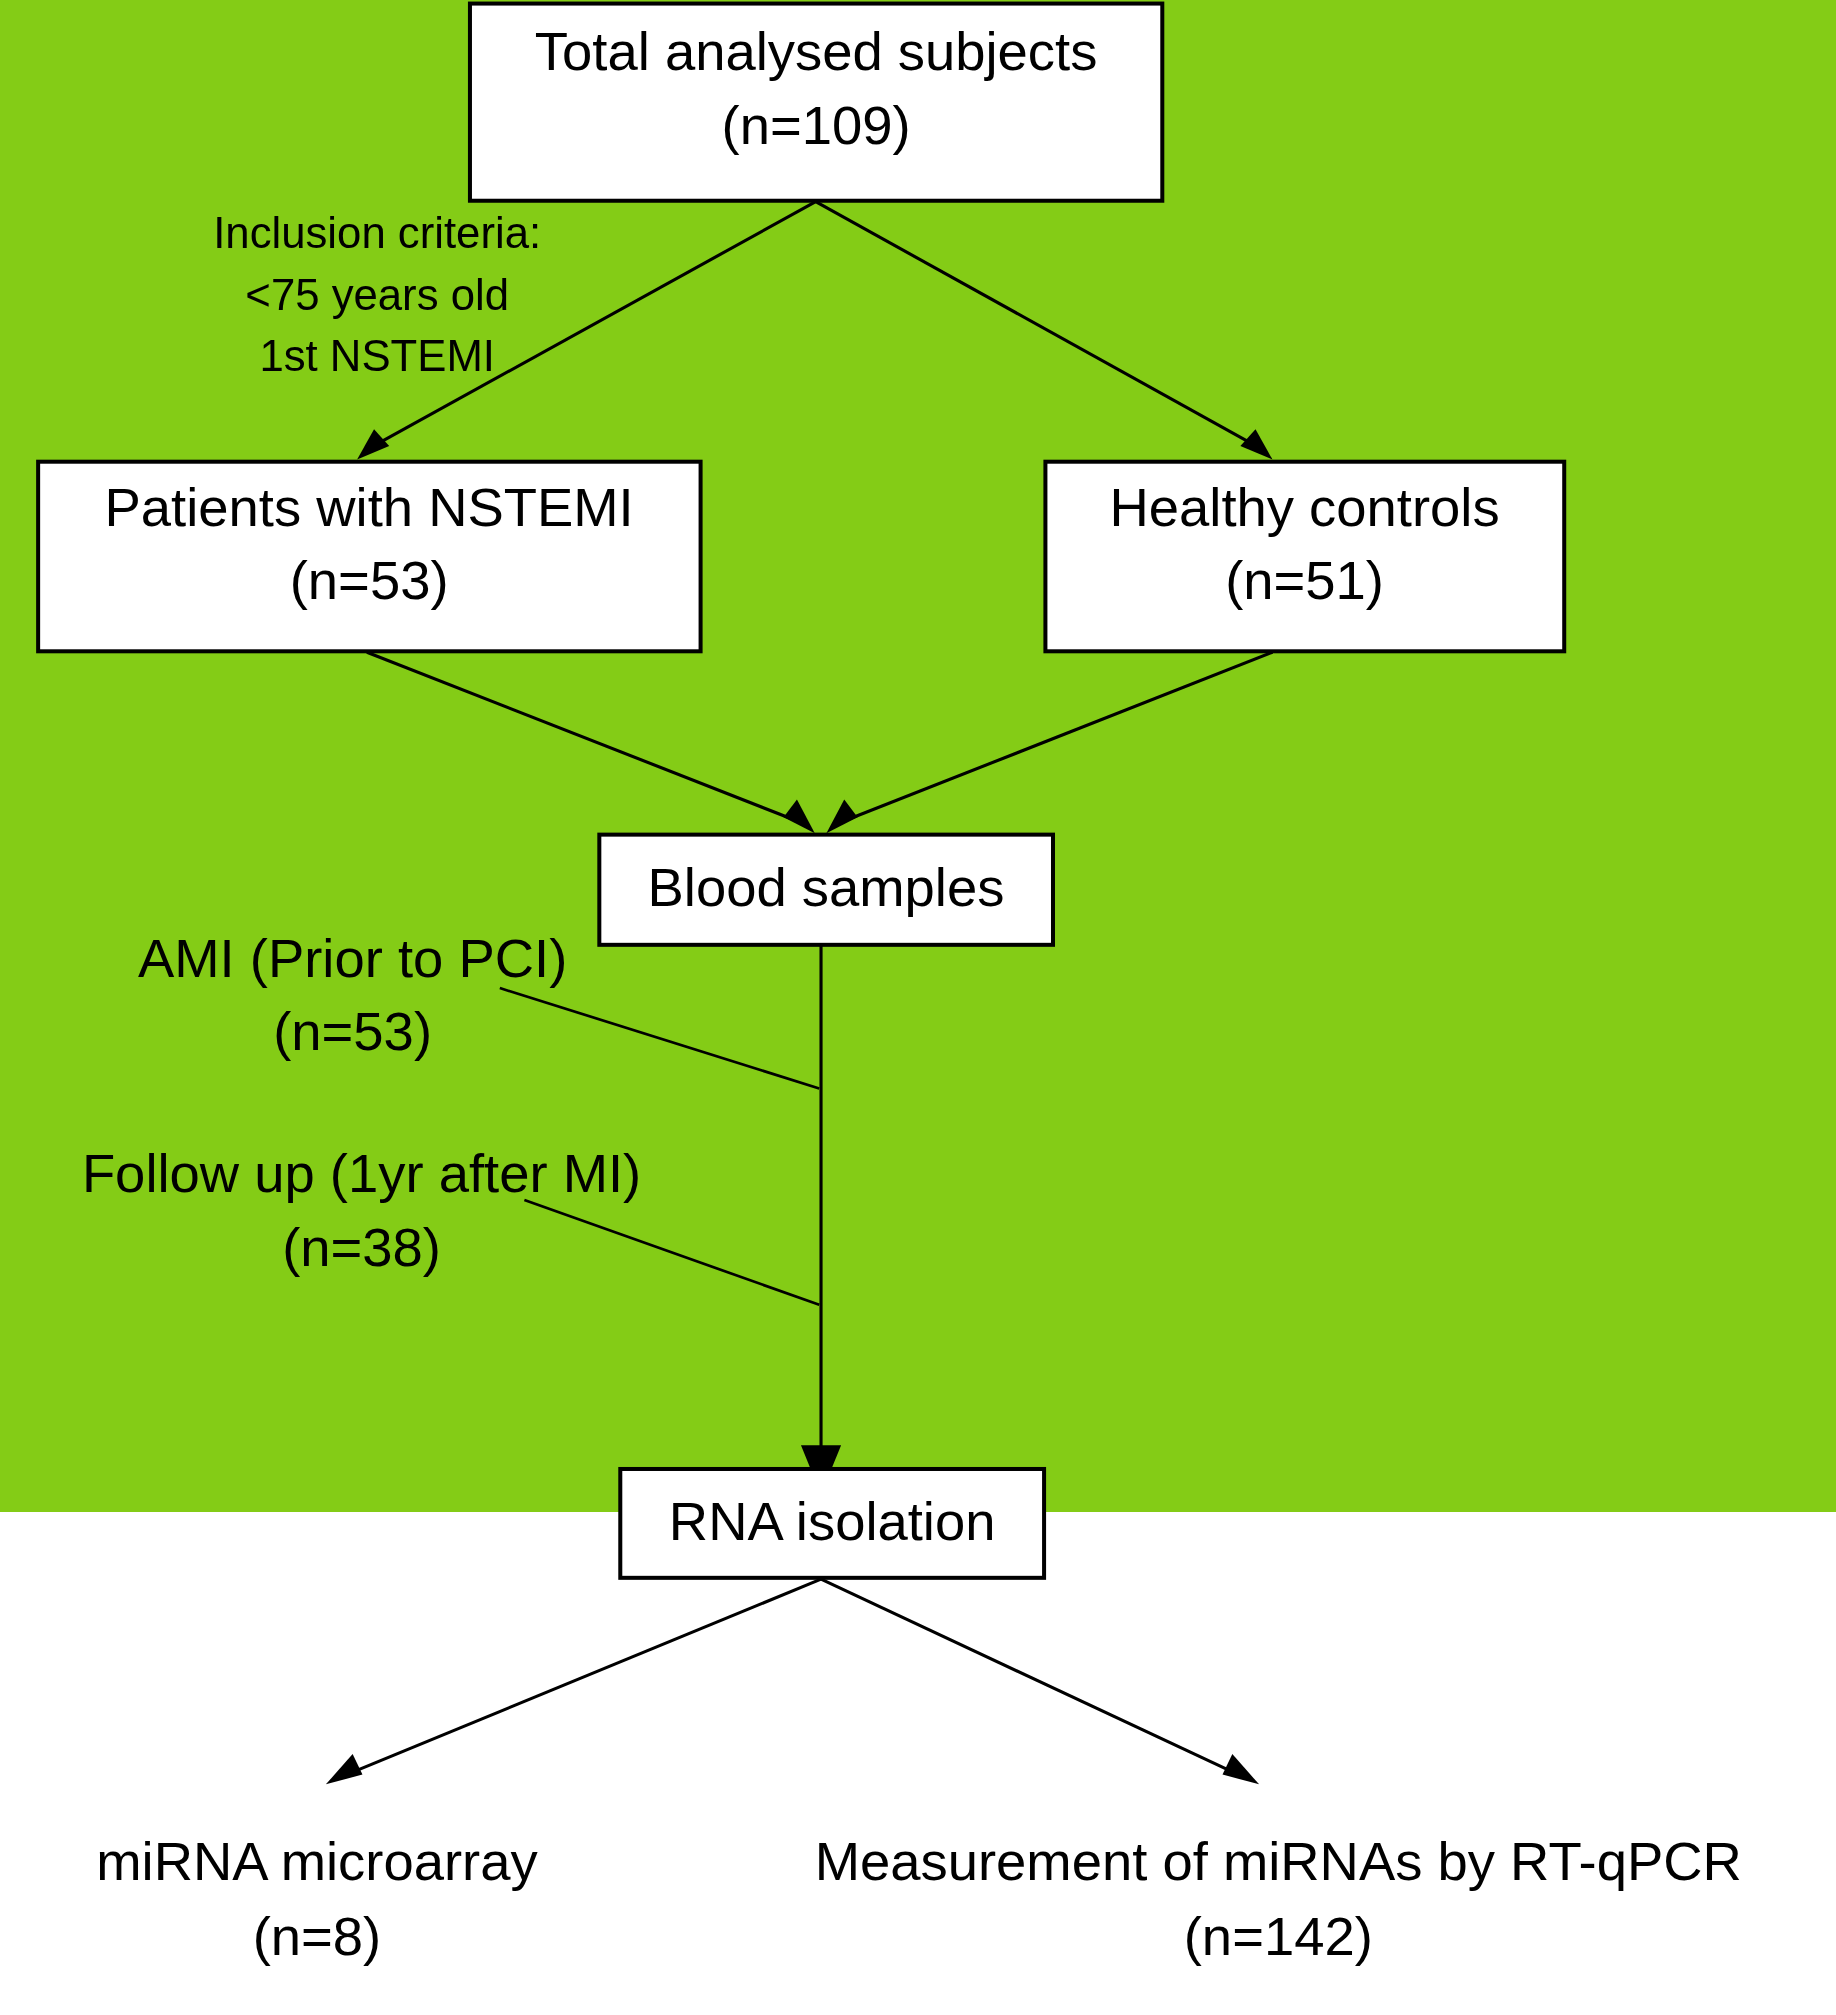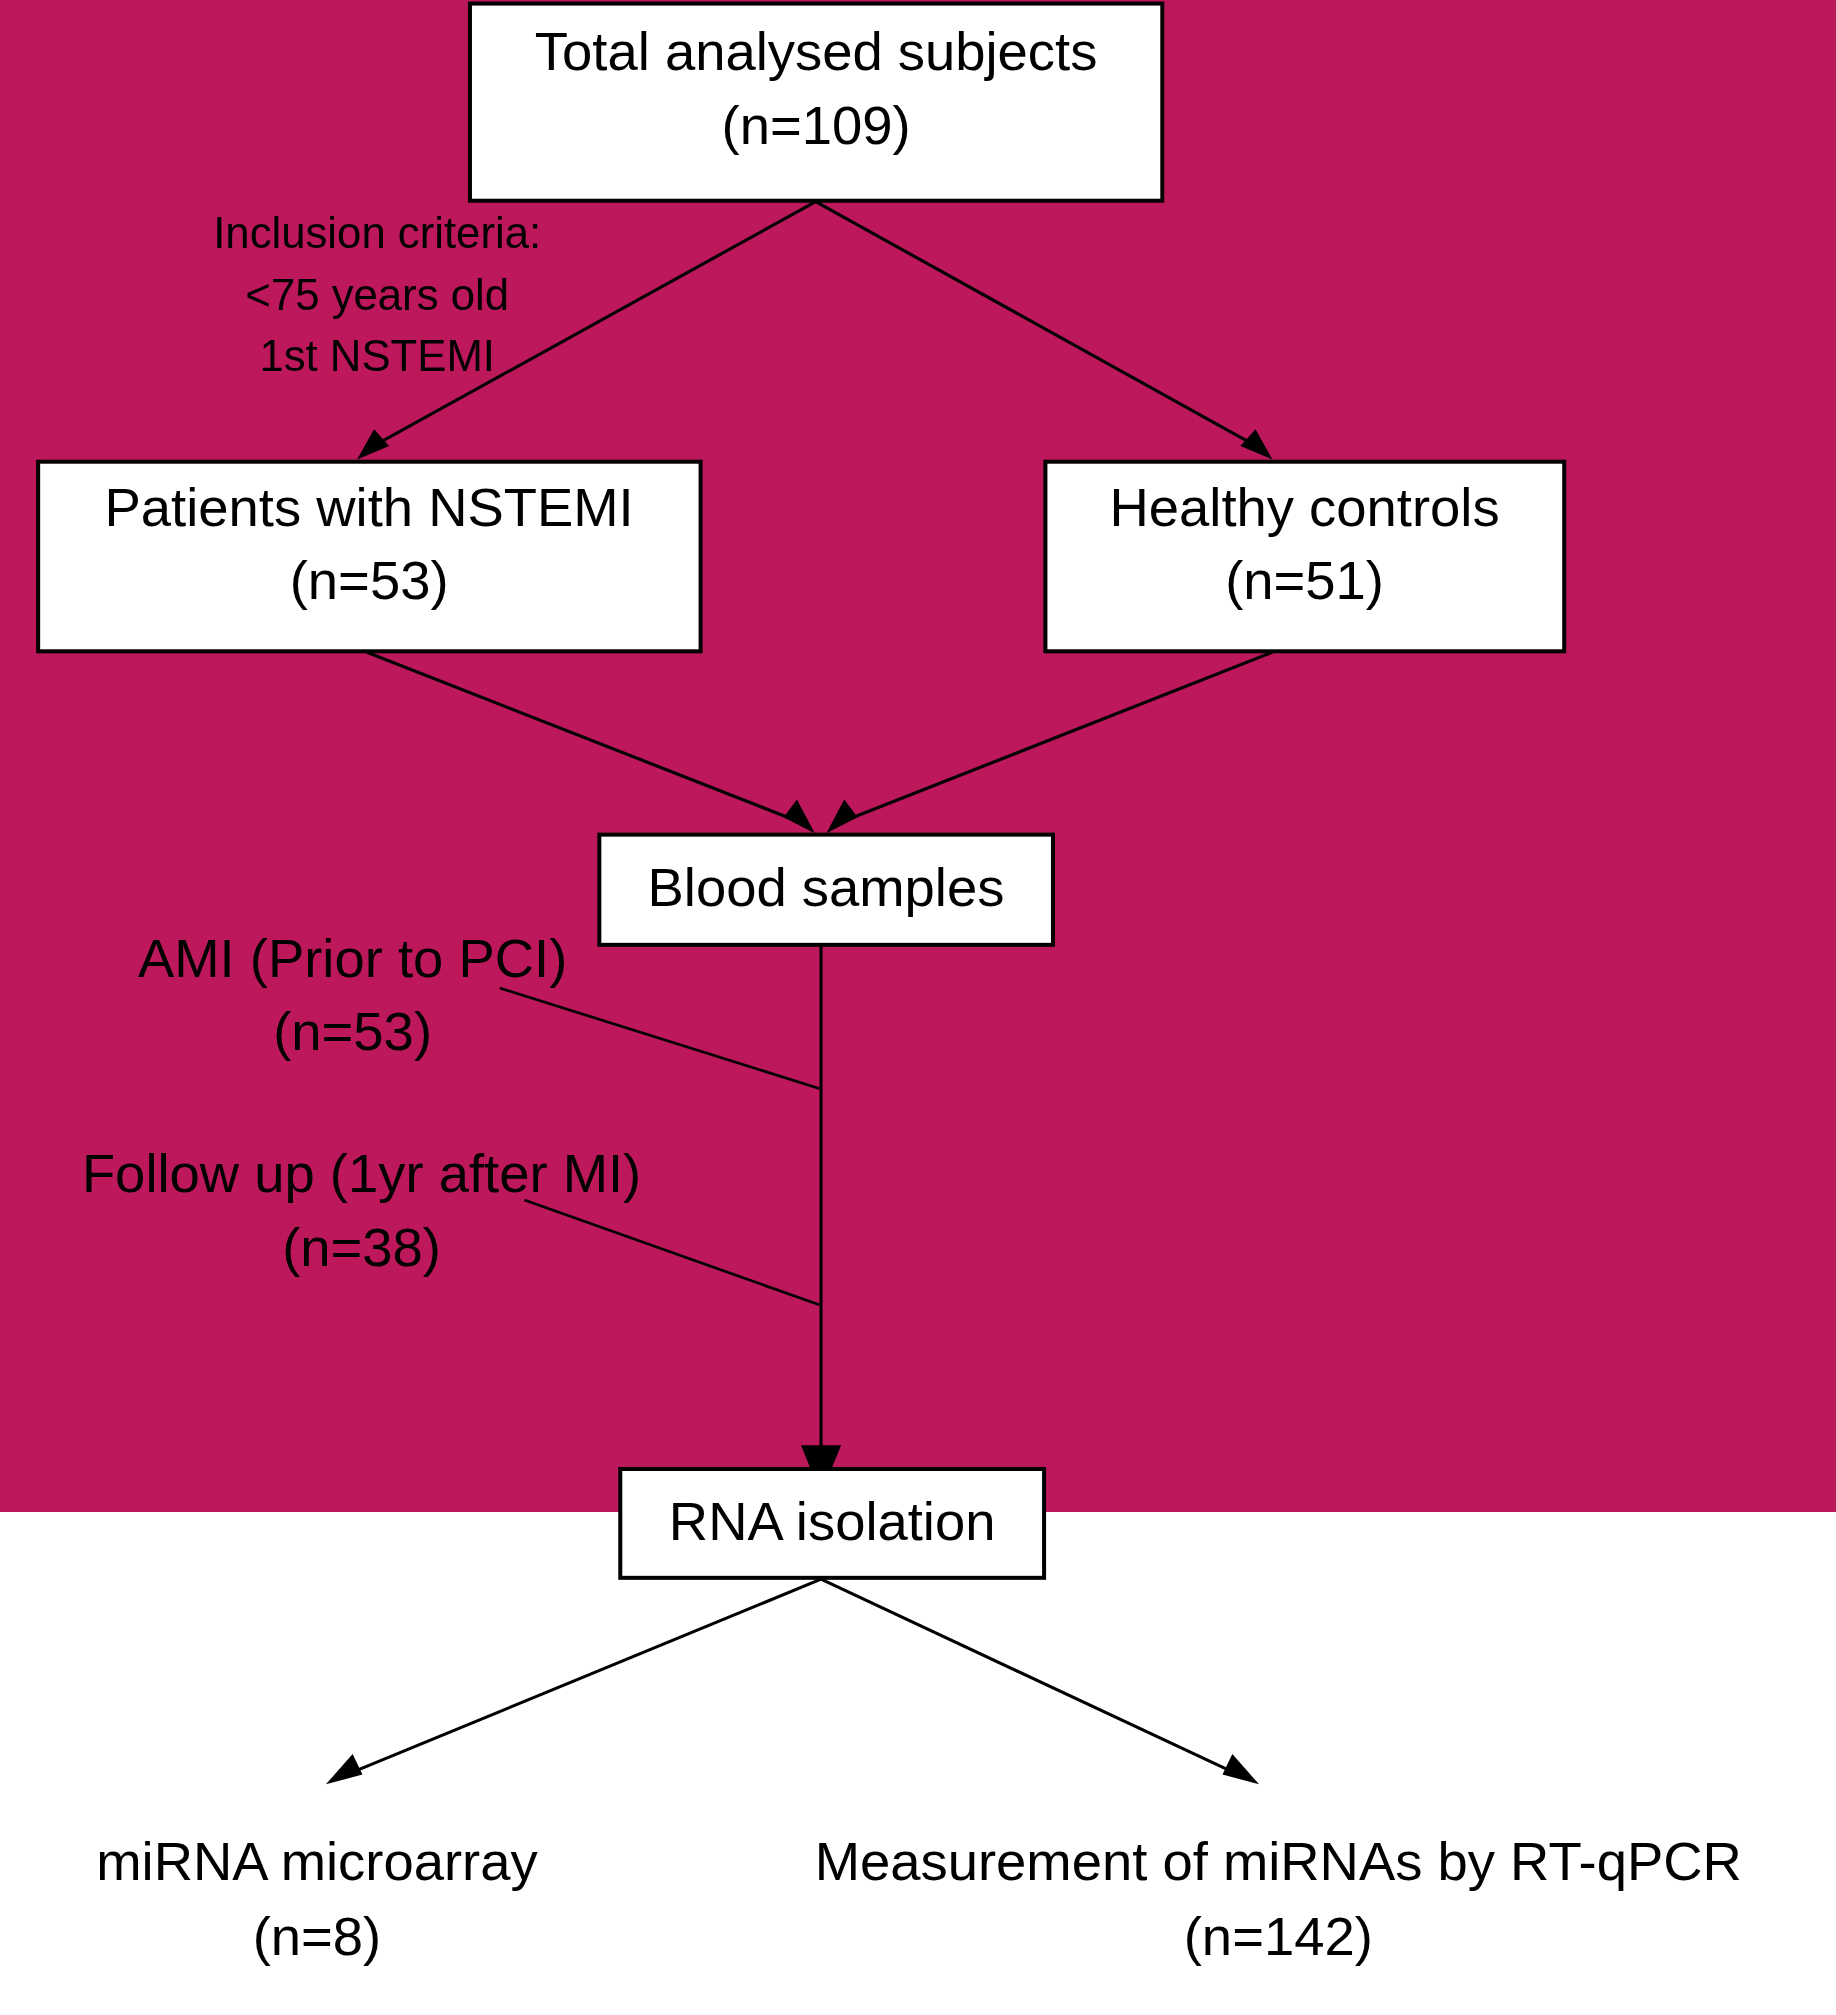--- a/index.html
+++ b/index.html
@@ -11,21 +11,21 @@
   body {
     width: 1837px;
     height: 2015px;
     overflow: hidden;
     font-family: "Liberation Sans", sans-serif;
   }
   #flow-root {
     position: relative;
     width: 1837px;
     height: 1512px;
-    background: #be185d;
+    background: #84cc16;
   }
   svg#flow-svg {
     position: absolute;
     top: 0;
     left: 0;
     width: 1837px;
     height: 2015px;
     display: block;
   }
   .node-box {

